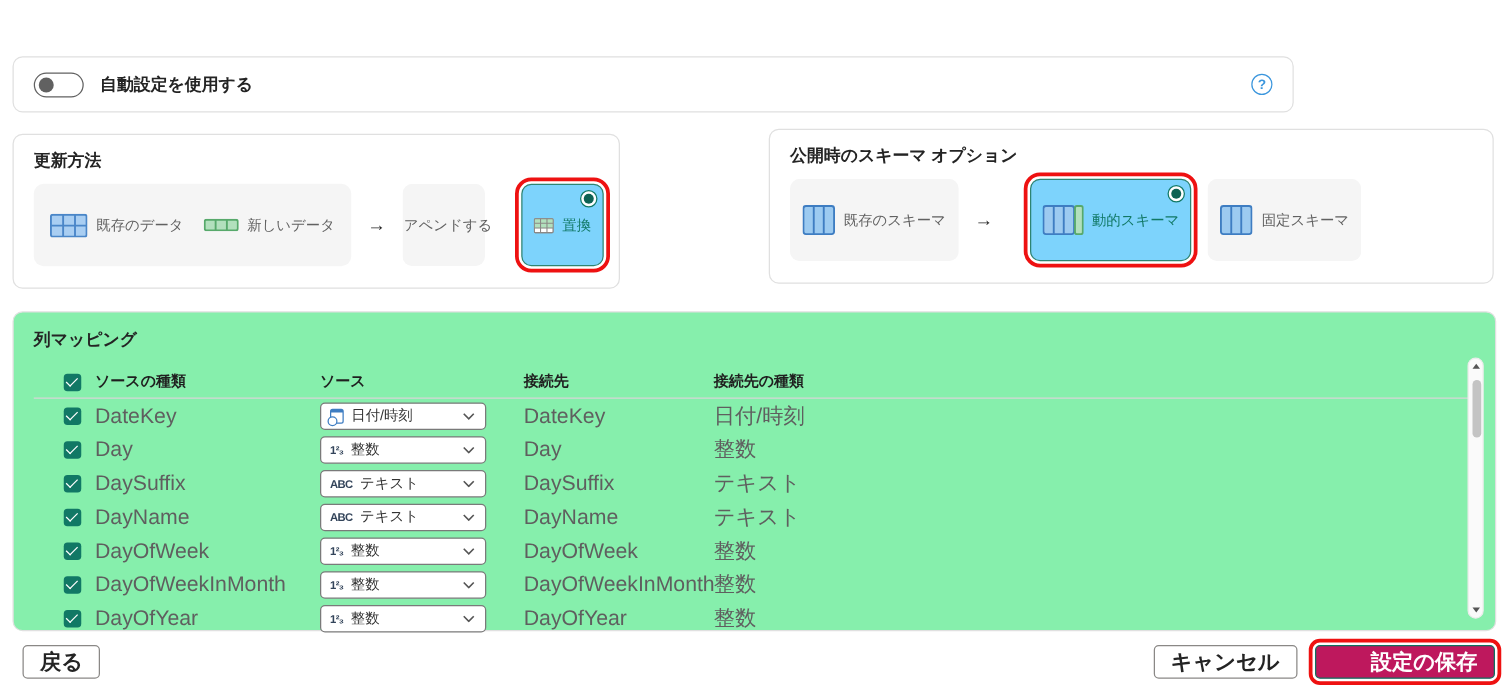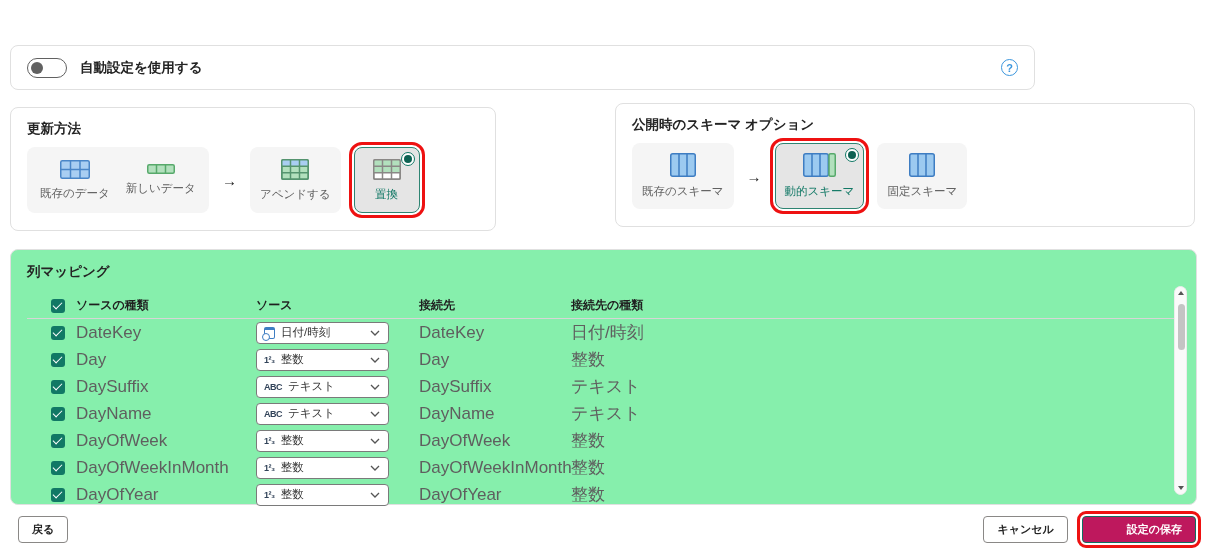--- a/index.html
+++ b/index.html
@@ -22,25 +22,25 @@
   .help { margin-left:auto; width:17px; height:17px; border:1.4px solid #3b96dd; border-radius:50%;
     color:#3b96dd; font-size:11px; font-weight:700; display:flex; align-items:center; justify-content:center; cursor:pointer; }
 
   
   .panel { position:absolute; padding:12px 16px; }
   .panel-update { left:10px; top:107px; width:486px; height:124px; }
   .panel-schema { left:615px; top:103px; width:580px; height:124px; }
   .panel h2, .panel-mapping h2 { font-size:13.5px; font-weight:700; color:#242424; }
   .opt-row { display:flex; align-items:center; gap:13px; margin-top:9px; }
   .opt-group { background:#f5f5f5; border-radius:8px; display:flex; gap:16px; padding:8px 13px; height:66px; align-items:center; }
-  .opt-item { display:flex; flex-direction:column; align-items:center; justify-content:center; gap:7px; }
+  .opt-item { display:flex; flex-direction:row; align-items:center; justify-content:center; gap:7px; }
   .opt-card { position:relative; min-width:66px; height:66px; padding:6px 9px;
-    display:flex; flex-direction:column; align-items:center; justify-content:center; gap:7px;
+    display:flex; flex-direction:row; align-items:center; justify-content:center; gap:7px;
     background:#f5f5f5; border-radius:8px; border:1px solid transparent; cursor:pointer; }
-  .opt-card.selected { background:#e5e5e5; border:1.5px solid #2e8472; }
+  .opt-card.selected { background:#7dd3fc; border:1.5px solid #2e8472;margin-left:16px; }
   .opt-card.highlighted { outline:3px solid #ee1111; outline-offset:2px; }
   .opt-label { font-size:11.5px; color:#616161; white-space:nowrap; }
   .selected .opt-label { color:#117865; }
   .arrow { font-size:15px; font-weight:700; color:#242424; }
   .radio { position:absolute; top:4px; right:4px; width:14px; height:14px; border:1.6px solid #117865;
     border-radius:50%; background:#fff; display:flex; align-items:center; justify-content:center; }
   .radio::after { content:""; width:8px; height:8px; border-radius:50%; background:#0e6253; }
 
   
   .panel-mapping { position:absolute; left:10px; top:249px; width:1187px; height:256px;
@@ -64,21 +64,21 @@
   
   .scrollbar { position:absolute; right:9px; top:36px; bottom:9px; width:13px; background:#fafafa;
     border:1px solid #ececec; border-radius:7px; display:flex; flex-direction:column;
     align-items:center; justify-content:space-between; padding:4px 0; }
   .tri-up { width:0; height:0; border-left:3.5px solid transparent; border-right:3.5px solid transparent; border-bottom:4.5px solid #555; }
   .tri-down { width:0; height:0; border-left:3.5px solid transparent; border-right:3.5px solid transparent; border-top:4.5px solid #555; }
   .sb-thumb { position:absolute; top:17px; left:2.5px; width:7px; height:46px; background:#c4c4c4; border-radius:3.5px; }
 
   
   .btn { height:27px; padding:0 13px; border:1px solid #8a8886; border-radius:4px; background:#fff;
-    font-size:11px; font-weight:600; color:#242424; font-family:inherit; cursor:pointer; }
+    font-size:17px; font-weight:600; color:#242424; font-family:inherit; cursor:pointer; }
   .btn.primary { background:#be185d; border-color:#0f6e5f; color:#fff; outline:3px solid #ee1111; outline-offset:2px;padding-left:44px; }
   .footer-back { position:absolute; left:18px; top:516px; }
   .footer-right { position:absolute; right:11px; top:516px; display:flex; gap:14px; align-items:center; }
 
   svg { display:block; }
 </style>
 </head>
 <body>
 
 <div class="canvas">

